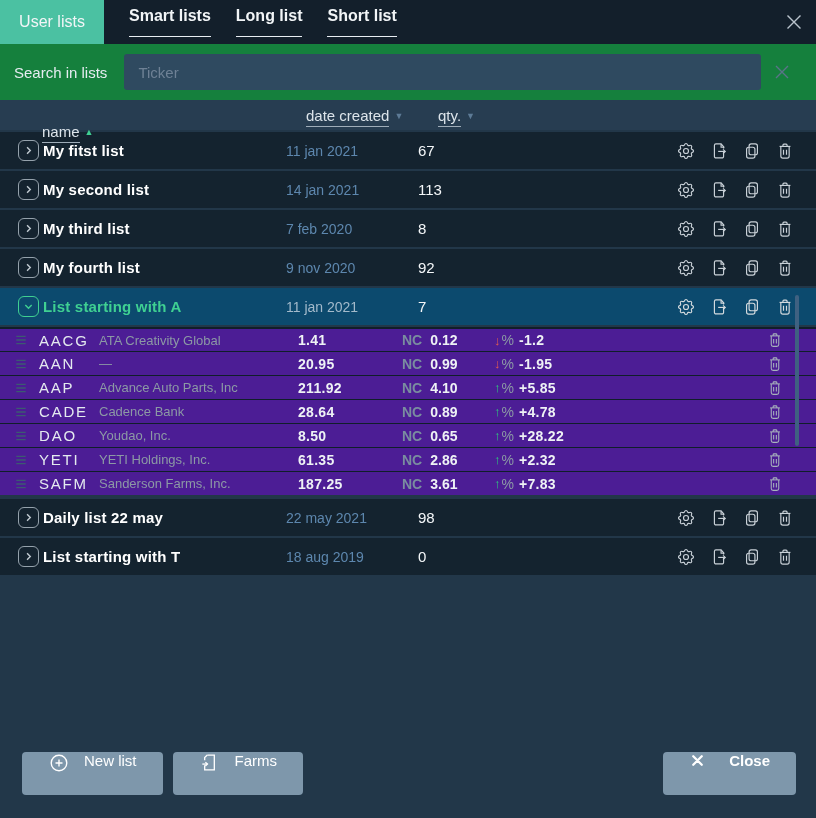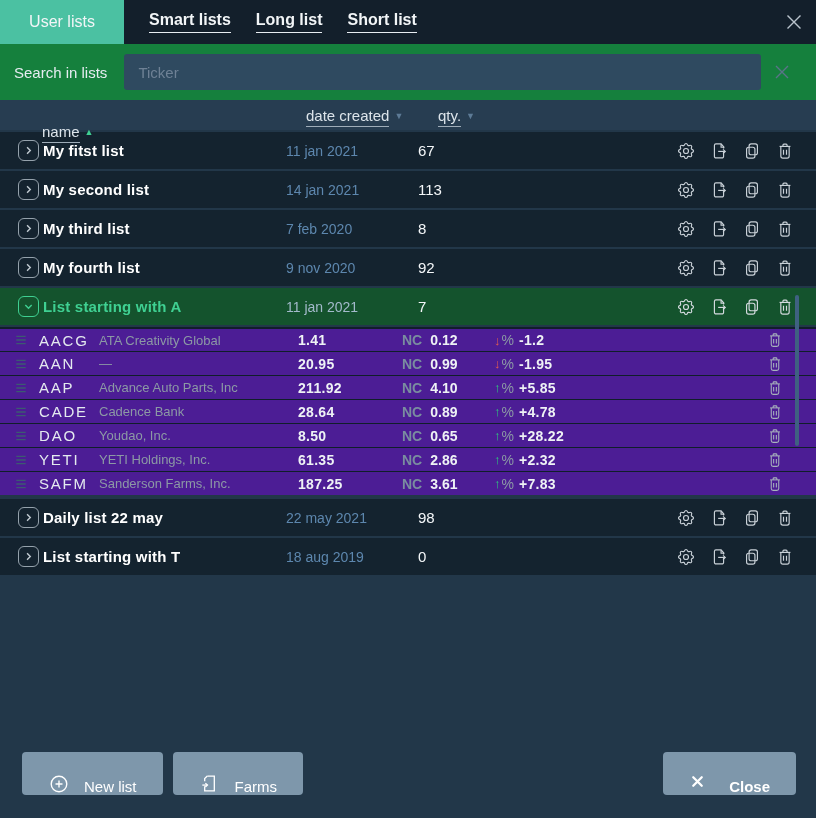--- a/index.html
+++ b/index.html
@@ -5,23 +5,23 @@
   * { margin:0; padding:0; box-sizing:border-box; }
   html,body { background:#0d1620; }
   .page {
     position:relative; width:816px; height:818px; overflow:hidden;
     background:#223749; font-family:"Liberation Sans", sans-serif;
     color:#e8edf2; -webkit-font-smoothing:antialiased;
   }
   
   .tabbar { display:flex; align-items:stretch; height:44px; background:#131f2b; position:relative; }
   .tab { display:flex; align-items:center; font-size:16px; color:#f2f5f7; cursor:pointer; }
-  .tab.active { width:124px; justify-content:center; background:#4bc1a2; font-weight:500; }
+  .tab.active { width:104px; justify-content:center; background:#4bc1a2; font-weight:500; }
   .tab.plain { margin-left:25px; font-weight:700; }
-  .tab.plain .tlbl { border-bottom:1.5px solid #e8edf2; padding-bottom:3px; }
+  .tab.plain .tlbl { border-bottom:1.5px solid #e8edf2; padding-bottom:11px; }
   .win-close { position:absolute; right:8px; top:8px; width:28px; height:28px; color:#b9c3cc; cursor:pointer; display:flex; align-items:center; justify-content:center; }
   
   .searchbar { display:flex; align-items:center; height:56px; background:#15803d; padding-left:14px; }
   .search-label { font-size:15px; color:#e6ecf1; }
   .search-input { margin-left:17px; width:637px; height:36px; background:#2f4a60; border:none; border-radius:3px;
     color:#dde5ec; font-size:15px; padding:0 14px; font-family:"Liberation Sans", sans-serif; outline:none; }
   .search-input::placeholder { color:#6e8195; }
   .search-clear { margin-left:9px; width:24px; height:24px; color:#5b7389; cursor:pointer; }
   
   .cols { display:flex; align-items:center; height:30px; background:#273d51; padding-left:42px; margin-bottom:2px; font-size:15px; color:#dce4ea; }
@@ -32,21 +32,21 @@
   .asc { color:#3fd092; } .desc { color:#5d7b96; }
   
   .row { display:flex; align-items:center; height:37px; background:#14232f; margin-bottom:2px; padding-left:18px; padding-right:21px; }
   .expander { flex:0 0 auto; width:21px; height:21px; border:1.5px solid #95a2ac; border-radius:6px; color:#c2cbd2;
     display:flex; align-items:center; justify-content:center; cursor:pointer; }
   .lname { margin-left:4px; width:243px; font-size:15px; font-weight:700; color:#ffffff; letter-spacing:.2px; }
   .ldate { width:132px; font-size:14px; color:#5d87ae; }
   .lqty { flex:1; font-size:15px; color:#f4f7f9; }
   .acts { display:flex; align-items:center; }
   .acticon { width:20px; height:20px; margin-left:13px; color:#c9d1d8; cursor:pointer; }
-  .row.expanded { background:#14532d; }
+  .row.expanded { background:#0c4a6e; }
   .row.expanded .expander { border-color:#3fd092; color:#3fd092; }
   .row.expanded .lname { color:#3fd092; }
   .row.expanded .ldate { color:#a3bacb; }
   .row.expanded .acticon { color:#d3dade; }
   
   .sub { margin-bottom:4px; }
   .trow { display:flex; align-items:center; height:24px; background:#4c1d95; border-top:1px solid #101e2a; padding-left:12px; padding-right:32px; }
   .trow:first-child { border-top:2px solid #101e2a; }
   .drag { flex:0 0 auto; width:20px; height:16px; color:#3c5a72; margin-right:7px; }
   .tsym { width:60px; font-size:15px; color:#e4eaef; letter-spacing:1.8px; }
@@ -59,21 +59,21 @@
   .tchg .arrow { font-weight:700; font-size:13px; }
   .tchg.down .arrow { color:#e05b52; }
   .tchg.up .arrow { color:#2fc77f; }
   .tchg .pct { color:#8c99a5; margin:0 5px 0 1px; }
   .tchg .chval { color:#eef2f5; font-weight:600; letter-spacing:.3px; }
   .ttrash { width:18px; height:18px; color:#a7b2bc; cursor:pointer; }
   
   .vscroll { position:absolute; right:17px; top:295px; width:4px; height:151px; border-radius:2px; background:#3f6181; cursor:grab; }
   
   .footer { position:absolute; left:22px; right:20px; bottom:23px; display:flex; gap:10px; }
-  .btn { height:43px; background:#7e97ab; border:none; border-radius:4px; color:#ffffff; display:flex; align-items:flex-end;
+  .btn { height:43px; background:#7e97ab; border:none; border-radius:4px; color:#ffffff; display:flex; align-items:flex-start;
     gap:14px; padding:0 26px; font-size:15px; font-family:"Liberation Sans", sans-serif; cursor:pointer; }
   .btn .bicon { width:22px; height:22px; }
   .btn.close-btn { margin-left:auto; gap:18px; font-weight:600; }
   svg { display:block; }
 </style>
 </head>
 <body>
 
 <svg width="0" height="0" style="position:absolute">
   <defs>

